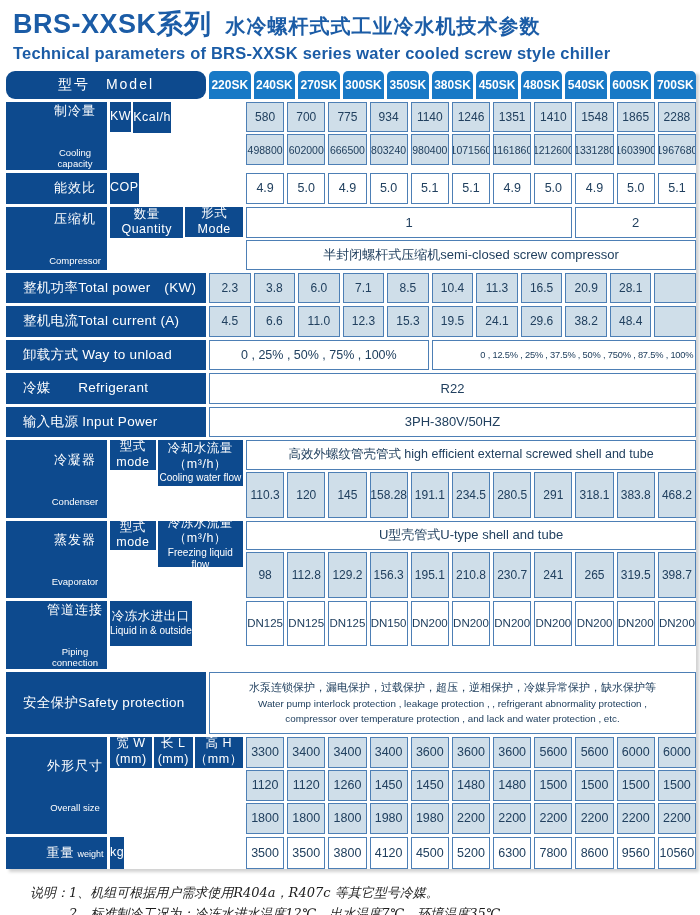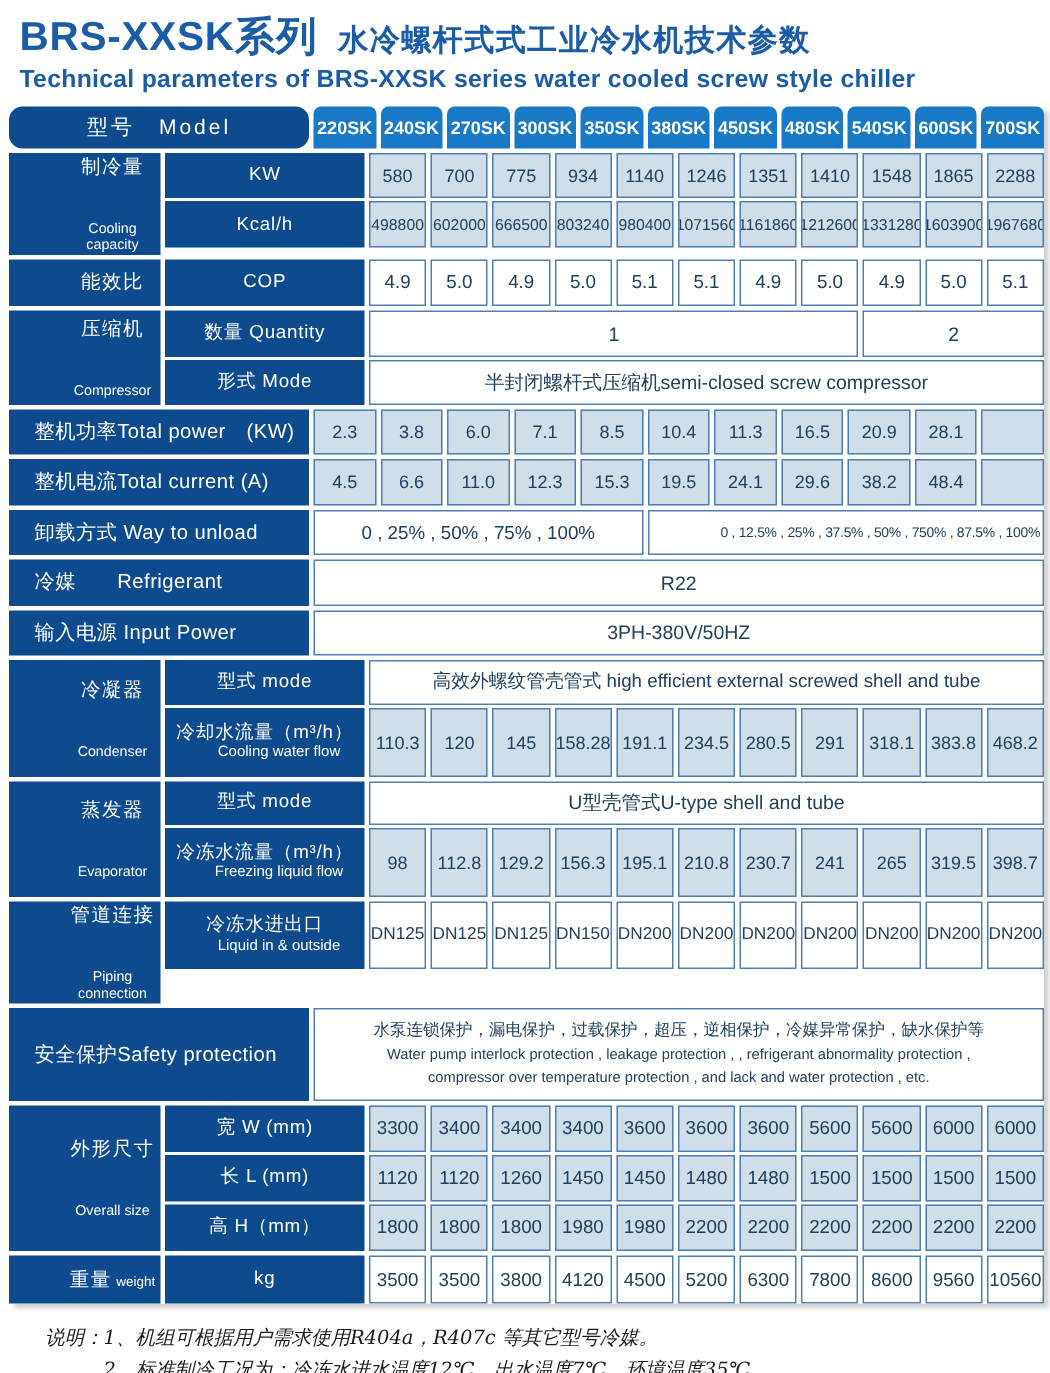--- a/index.html
+++ b/index.html
@@ -24,25 +24,25 @@
   .chip{background:var(--chip,#1879c6);border-radius:5px 5px 0 0;color:#fff;font-weight:bold;
     font-size:12px;display:flex;align-items:center;justify-content:center;height:28px;}
 
   .lab1{flex:0 0 64px;background:var(--navy,#0d4a8e);color:#fff;display:flex;flex-direction:column;
     align-items:center;justify-content:center;gap:1px;text-align:center;padding-left:37px;}
   .lab-cn{font-size:13px;letter-spacing:1px;}
   .lab-en{font-size:9.5px;line-height:1.2;padding:0 2px;letter-spacing:0;margin-top:26px;}
   .lab-en-inline{font-size:9px;margin-left:3px;letter-spacing:0;}
   .labfull{flex:0 0 200px;background:var(--navy,#0d4a8e);color:#fff;display:flex;align-items:center;
     font-size:13.5px;padding-left:17px;box-sizing:border-box;letter-spacing:.3px;}
-  .midcol{flex:0 0 133px;display:flex;flex-direction:column;gap:2px;}
+  .midcol{flex:0 0 133px;display:flex;flex-direction:row;gap:2px;}
   .sub{background:var(--navy,#0d4a8e);color:#fff;display:flex;flex-direction:column;align-items:center;
     justify-content:center;box-sizing:border-box;text-align:center;line-height:1.25;}
   .sub-cn{font-size:12.5px;letter-spacing:.5px;}
-  .sub-en{font-size:10px;letter-spacing:0;margin-left:19px;}
+  .sub-en{font-size:10px;letter-spacing:0;}
 
   .rows{flex:1;display:flex;flex-direction:column;gap:2px;}
   .row{display:grid;grid-template-columns:repeat(11,1fr);gap:3px;font-size:12px;}
   .cell{border:1px solid var(--border,#4d7fb5);background:#fff;color:var(--text,#21405f);
     display:flex;align-items:center;justify-content:center;box-sizing:border-box;
     text-align:center;font-size:inherit;overflow:hidden;white-space:nowrap;}
   .cell.shade{background:var(--fill,#cfdee9);}
   .cell.small{font-size:9.3px;letter-spacing:-.2px;}
   .cell.multiline{flex-direction:column;line-height:1.55;white-space:normal;}
   .ml-cn{font-size:11px;}

